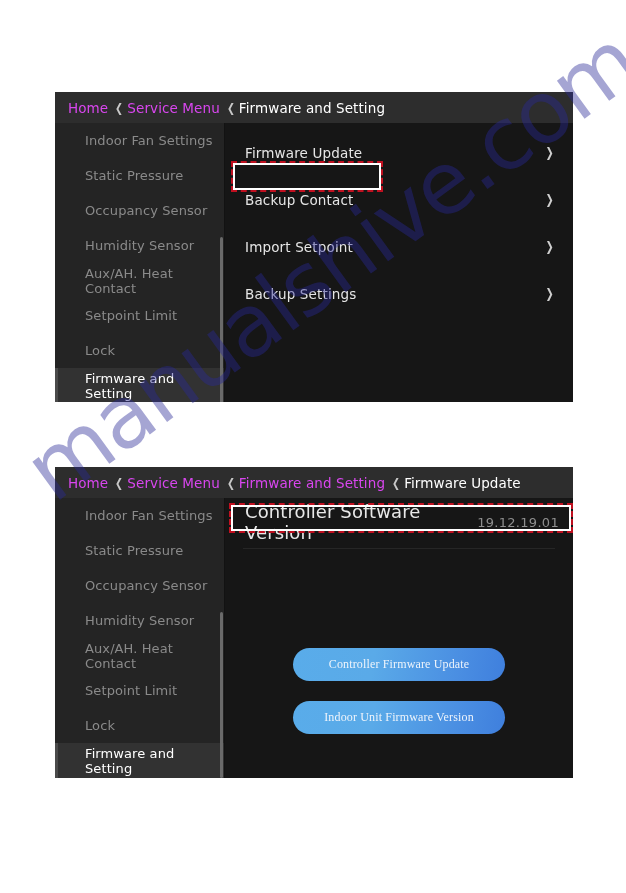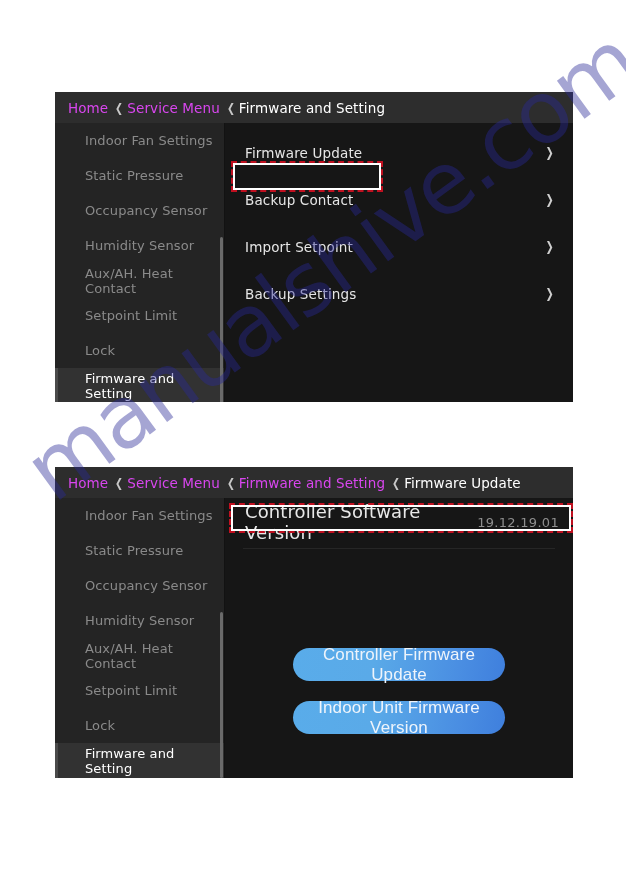--- a/index.html
+++ b/index.html
@@ -219,22 +219,22 @@
     align-items: center;
     gap: 20px;
   }
   .pill-btn {
     width: 212px;
     height: 33px;
     border: none;
     border-radius: 17px;
     background: linear-gradient(100deg, #59acea 0%, #5aaae8 38%, #4a8ee2 78%, #3f7fdd 100%);
     color: #eef4fb;
-    font-family: Liberation Sans, sans-serif;
-    font-size: 17px;
+    font-family: Liberation Serif, serif;
+    font-size: 12px;
     letter-spacing: 0.15px;
     display: flex;
     align-items: center;
     justify-content: center;
     cursor: pointer;
   }
 </style>
 </head>
 <body>
 

